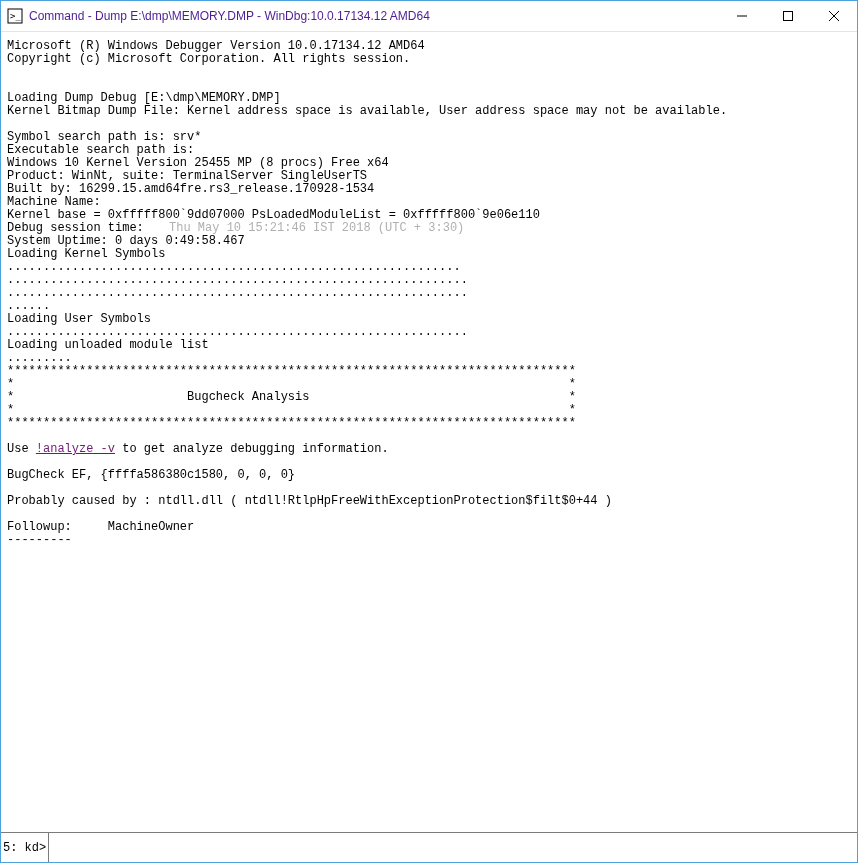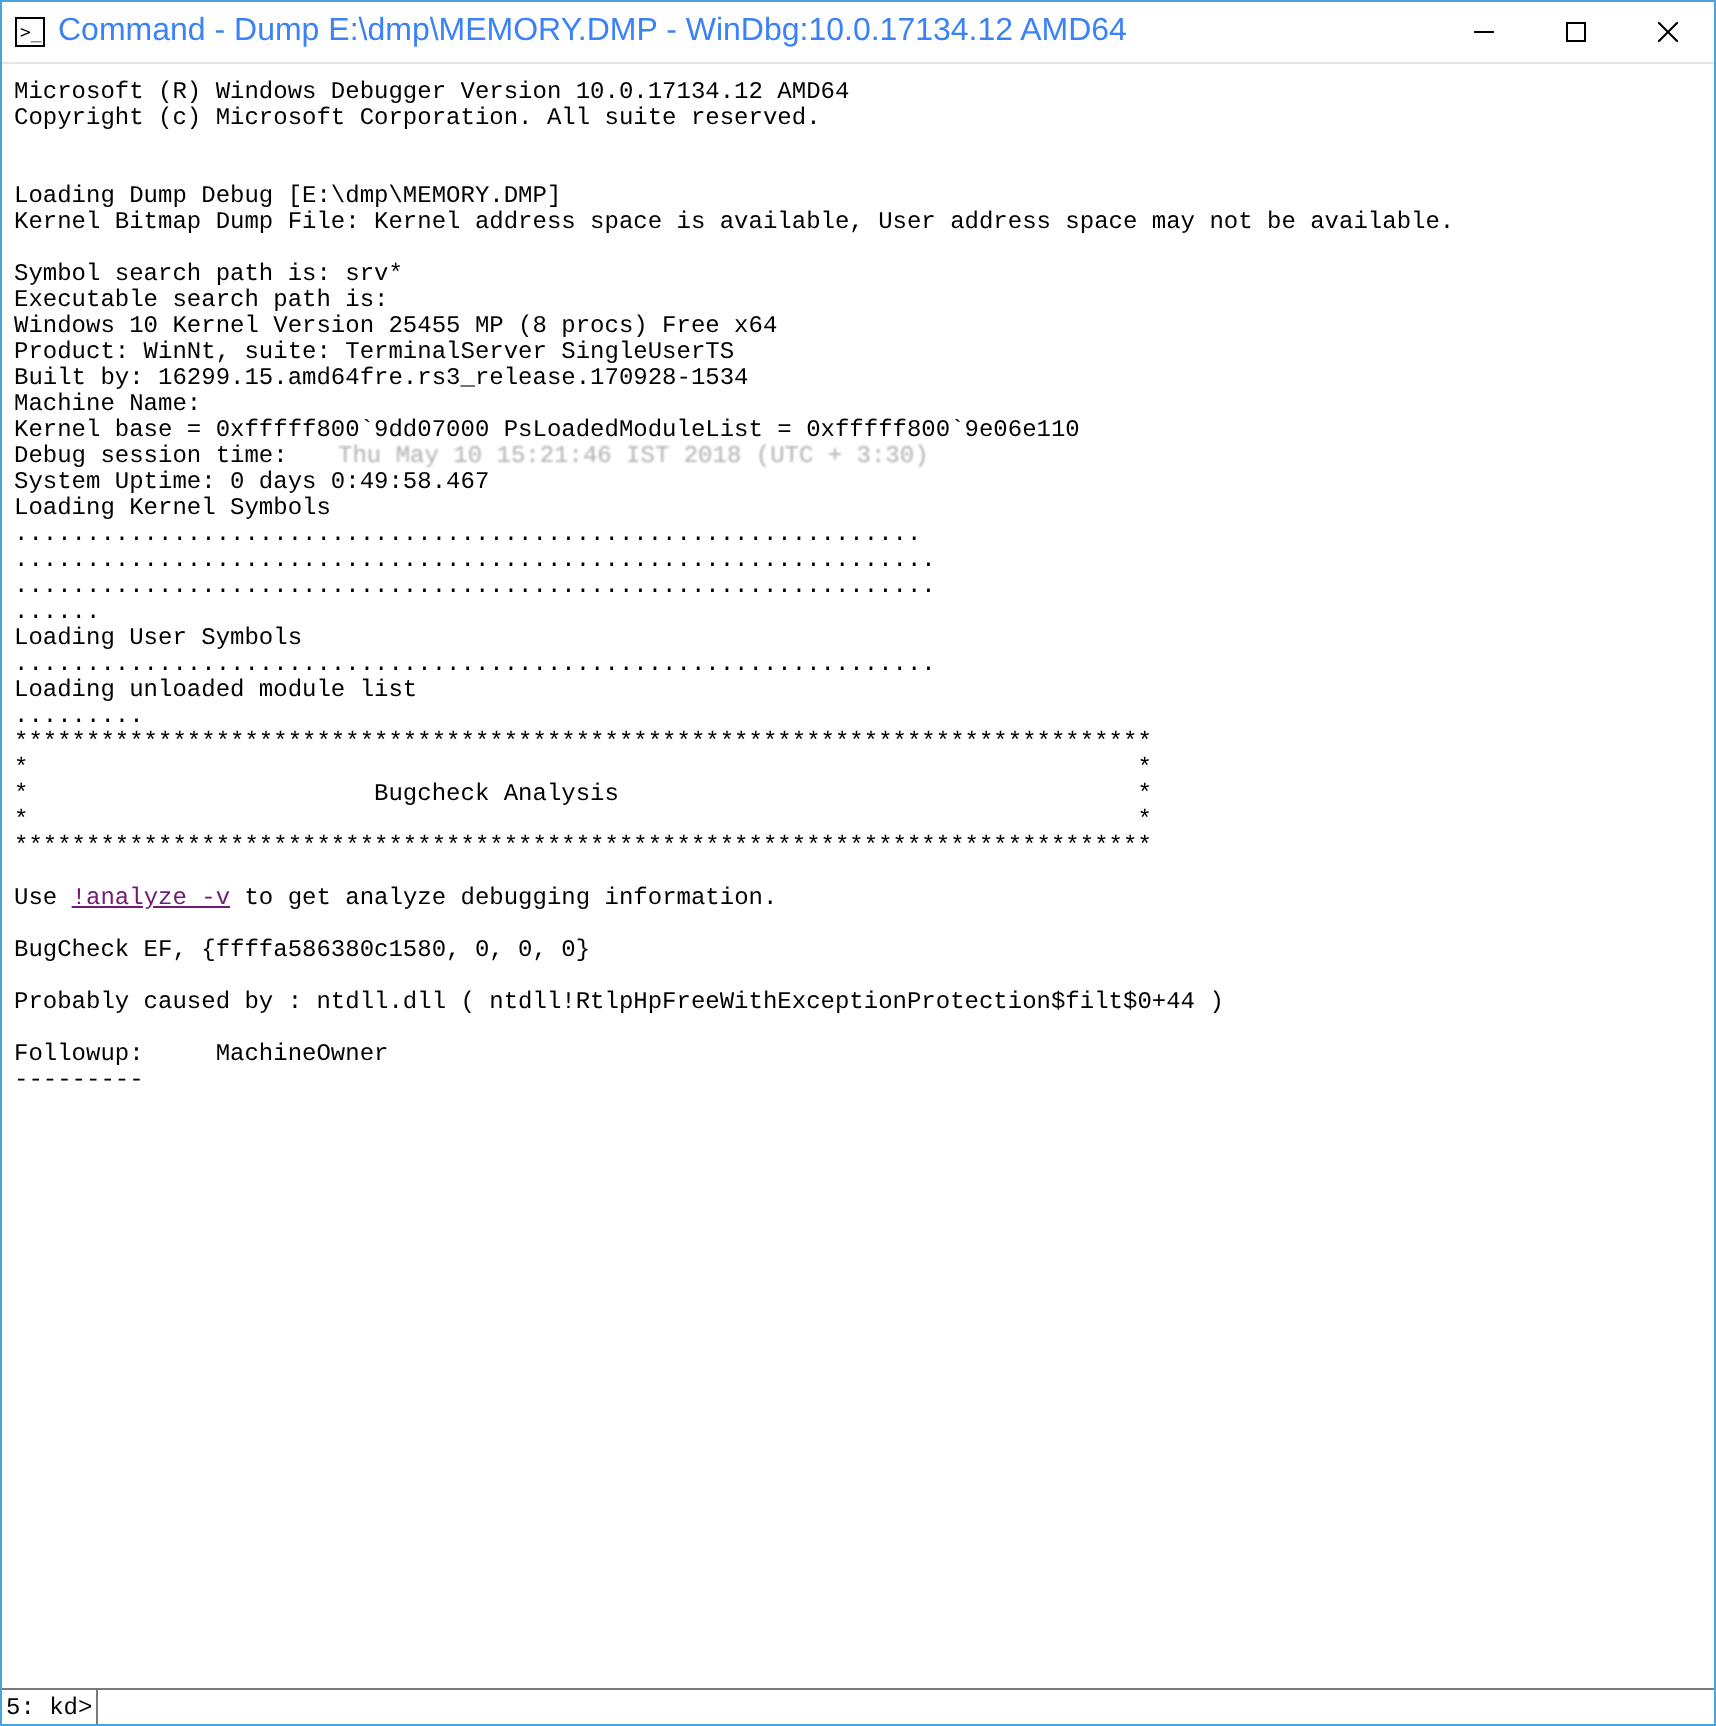--- a/index.html
+++ b/index.html
@@ -31,22 +31,22 @@
   }
   .title-icon {
     width: 16px;
     height: 16px;
     margin-right: 6px;
     display: flex;
     align-items: center;
     justify-content: center;
   }
   .title-text {
-    font-size: 16px;
-    color: #3b82f6;
+    font-size: 12px;
+    color: #4c1d95;
     flex: 1;
     white-space: nowrap;
     overflow: hidden;
   }
   .win-controls {
     display: flex;
     height: 100%;
   }
   .win-btn {
     width: 46px;
@@ -74,21 +74,21 @@
     color: #701a75;
     text-decoration: underline;
     cursor: pointer;
   }
   .blurred {
     color: #b0b0b0;
     filter: blur(0.6px);
     margin-left: 18px;
   }
   .prompt-bar {
-    height: 18px;
+    height: 30px;
     border-top: 1px solid #7a7a7a;
     display: flex;
     align-items: center;
     font-family: "Courier New", monospace;
     font-size: 12px;
     padding-left: 2px;
     box-sizing: border-box;
     position: relative;
   }
   .prompt-label {
@@ -135,21 +135,21 @@
         <svg width="10" height="10" viewBox="0 0 10 10">
             <line x1="0" y1="0" x2="10" y2="10" stroke="#000" stroke-width="1"></line>
             <line x1="10" y1="0" x2="0" y2="10" stroke="#000" stroke-width="1"></line>
           </svg>
       </div>
     </div>
   </div>
 
   <div class="content">
 <pre class="output"><span>Microsoft (R) Windows Debugger Version 10.0.17134.12 AMD64</span>
-<span>Copyright (c) Microsoft Corporation. All suite reserved.</span>
+<span>Copyright (c) Microsoft Corporation. All rights session.</span>
 <span></span>
 <span></span>
 <span>Loading Dump Debug [E:\dmp\MEMORY.DMP]</span>
 <span>Kernel Bitmap Dump File: Kernel address space is available, User address space may not be available.</span>
 <span></span>
 <span>Symbol search path is: srv*</span>
 <span>Executable search path is: </span>
 <span>Windows 10 Kernel Version 25455 MP (8 procs) Free x64</span>
 <span>Product: WinNt, suite: TerminalServer SingleUserTS</span>
 <span>Built by: 16299.15.amd64fre.rs3_release.170928-1534</span>

